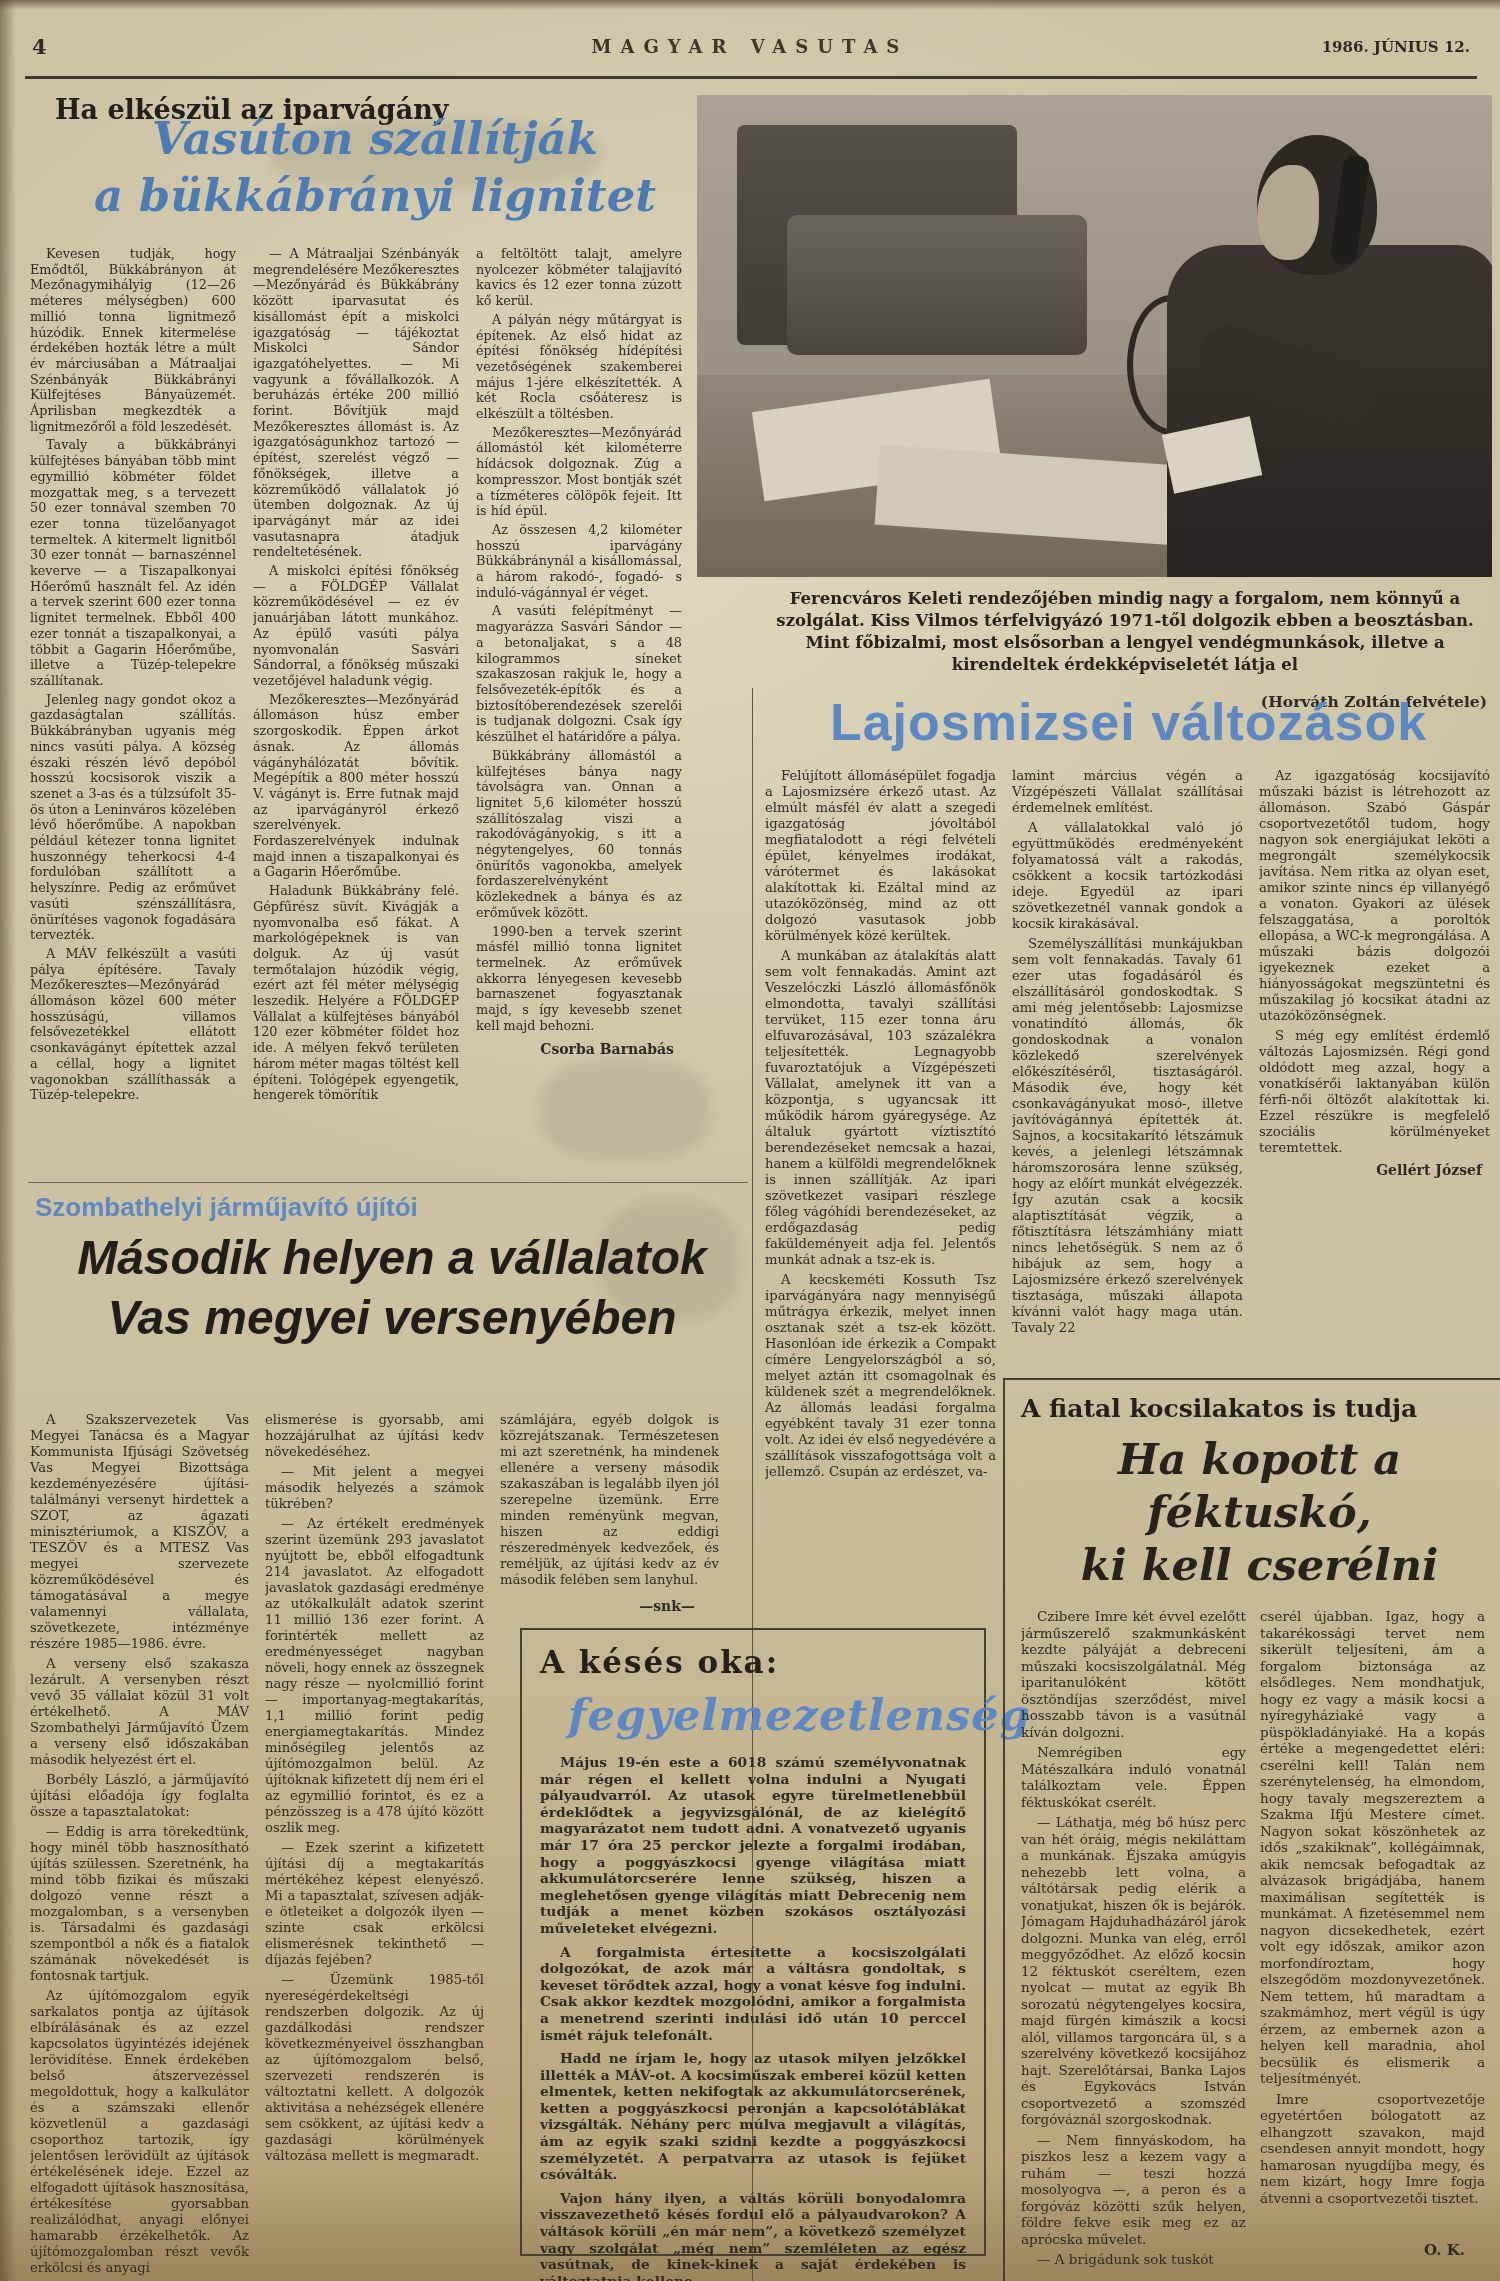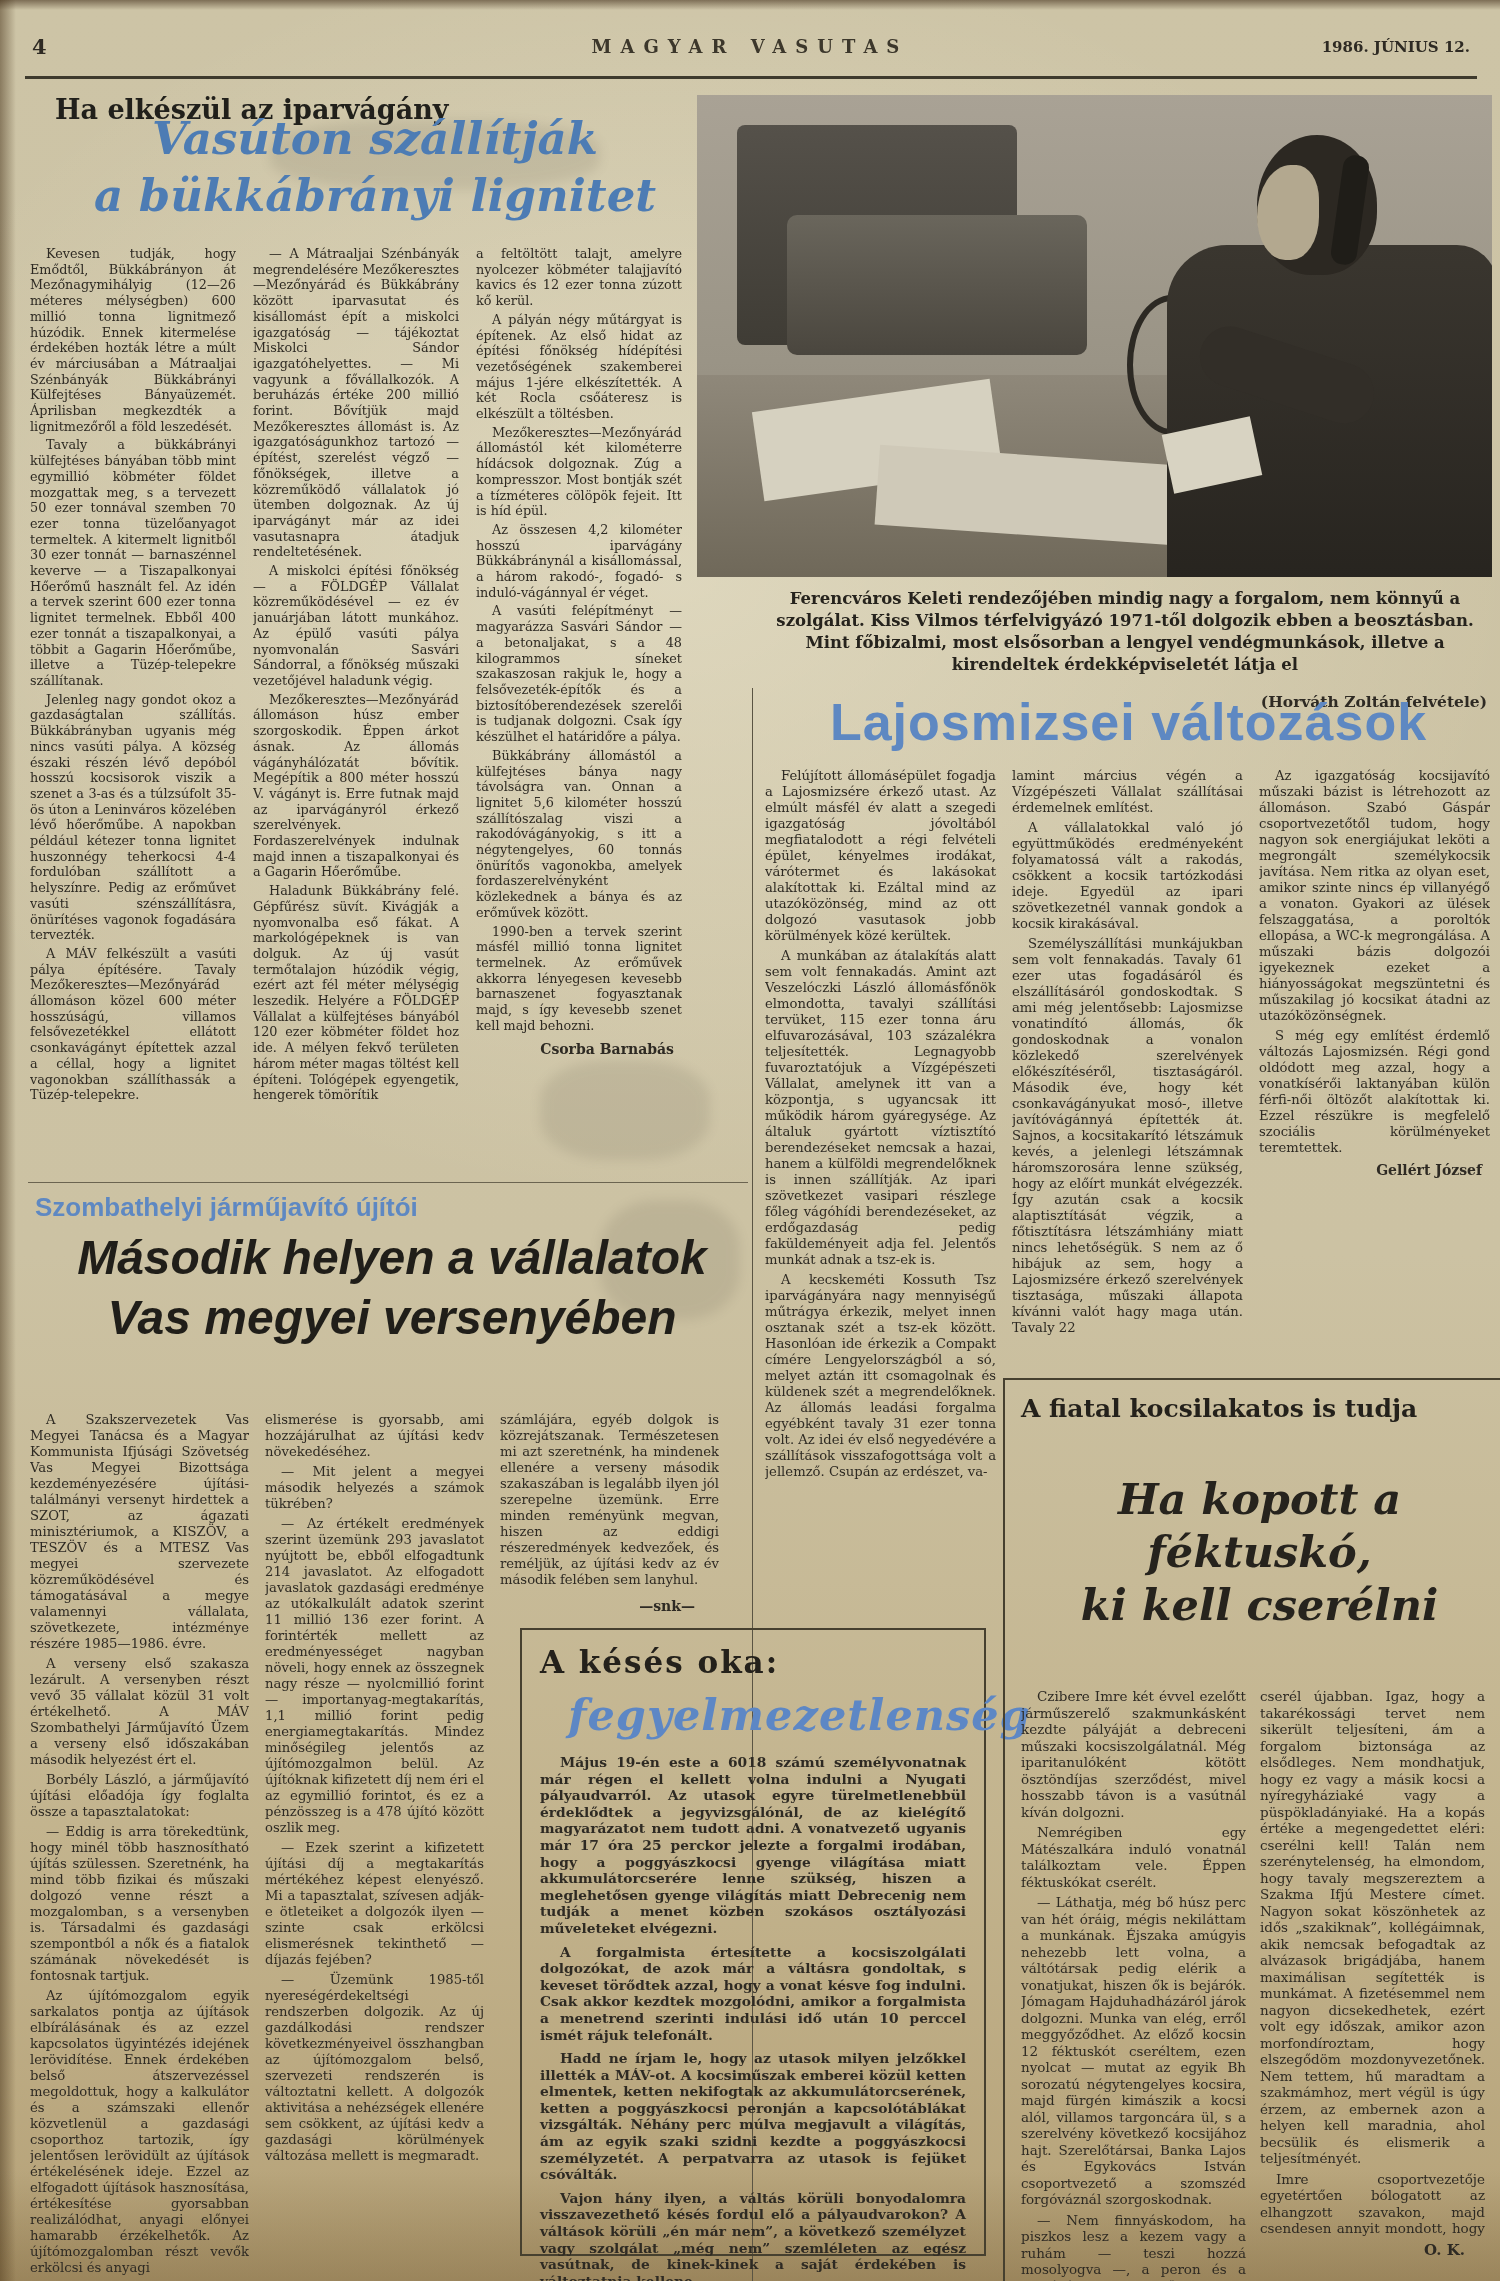--- a/index.html
+++ b/index.html
@@ -90,21 +90,21 @@
 
   
   .late-box { left:520px; top:1628px; width:466px; height:628px; border:2px solid #46402f; padding:14px 18px 10px 18px; }
   .late-kicker { font-size:31px; font-weight:bold; letter-spacing:2px; color:#24211b; }
   .late-title { font-size:43px; font-weight:bold; font-style:italic; color:#5d87c5; letter-spacing:1px; margin:10px 0 14px 28px; }
   .late-text p { font-weight:bold; font-size:13.8px; line-height:16.6px; text-align:justify; text-indent:20px; }
   .late-text p + p { margin-top:7px; }
 
   
   .brake-box { left:1003px; top:1378px; width:497px; height:903px; border-top:2px solid #46402f; border-left:2px solid #46402f;
-    padding:14px 2px 0 16px; display:flex; flex-direction:column;gap:40px; }
+    padding:14px 2px 0 16px; display:flex; flex-direction:column; }
   .brake-kicker { font-size:25px; font-weight:bold; color:#24211b; }
   .brake-title { text-align:center; font-weight:bold; font-style:italic; font-size:43px; line-height:53px; color:#26231d; margin-top:10px; }
   .brake-body { margin-top:16px; flex:1; display:flex; gap:14px; overflow:hidden; }
   .brake-body .col { width:225px; height:100%; display:flex; flex-direction:column; }
   .brake-body .coltext { font-size:13.5px; line-height:16.5px; flex:1; overflow:hidden; }
   .brake-body .coltext p + p { margin-top:4px; }
   .brake-byline { font-size:15px; padding:4px 20px 22px 0; }
 </style>
 </head>
 <body>

